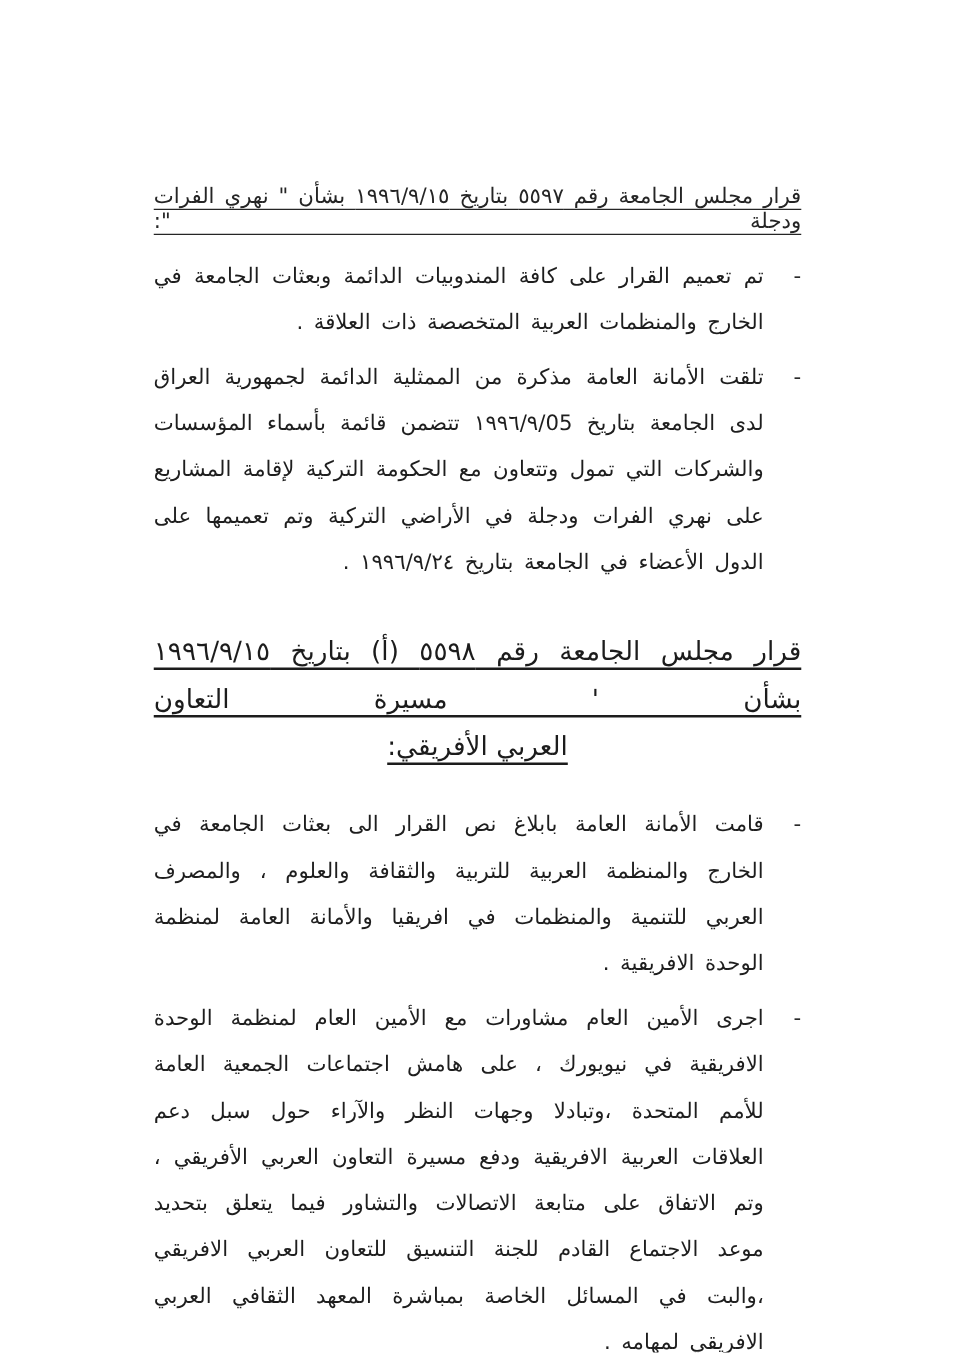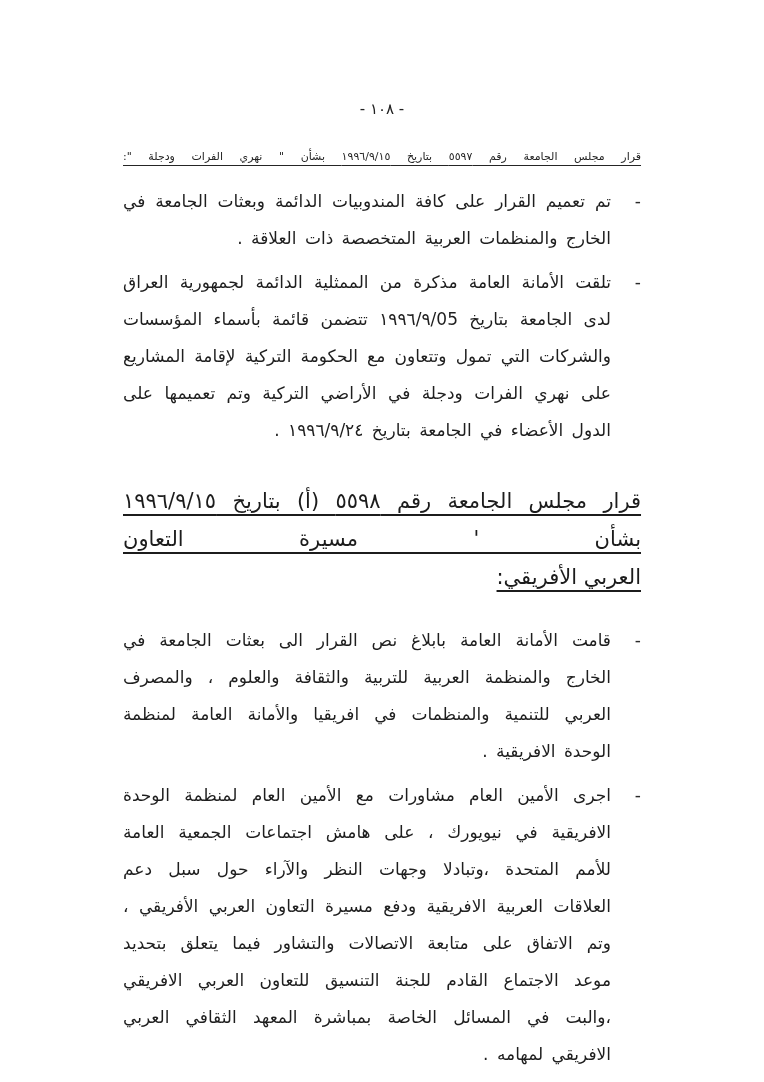--- a/index.html
+++ b/index.html
@@ -33,21 +33,21 @@
   }
   .content {
     position: absolute;
     top: 147px;
     right: 123px;
     width: 518px;
     direction: rtl;
     text-align: right;
   }
   .doc-header {
-    font-size: 11px;
+    font-size: 17px;
     line-height: 20px;
     text-align: justify;
     text-align-last: justify;
     text-decoration: underline;
     text-underline-offset: 5px;
     margin-bottom: 16px;
     word-spacing: 1px;
     color: #252525;
   }
   .bullet-list {
@@ -85,30 +85,29 @@
     text-decoration: underline;
     text-underline-offset: 6px;
     color: #1c1c1c;
   }
   .heading-line.stretch {
     text-align: justify;
     text-align-last: justify;
     word-spacing: 2px;
   }
   .heading-line.start {
-    text-align: right;
+    text-align: center;
     text-decoration: underline;
   }
 </style>
 </head>
 <body>
 
 <div class="page">
 
-  <div class="pagenum">- ١٠٨ -</div>
 
   <div class="content">
 
     <div class="doc-header">قرار مجلس الجامعة رقم ٥٥٩٧ بتاريخ ١٩٩٦/٩/١٥ بشأن " نهري الفرات ودجلة ":</div>
 
     <div class="bullet-list">
 
       <div class="bullet">
         <div class="bullet-marker">-</div>
         <div class="bullet-text">تم تعميم القرار على كافة المندوبيات الدائمة وبعثات الجامعة في الخارج والمنظمات العربية المتخصصة ذات العلاقة .</div>

